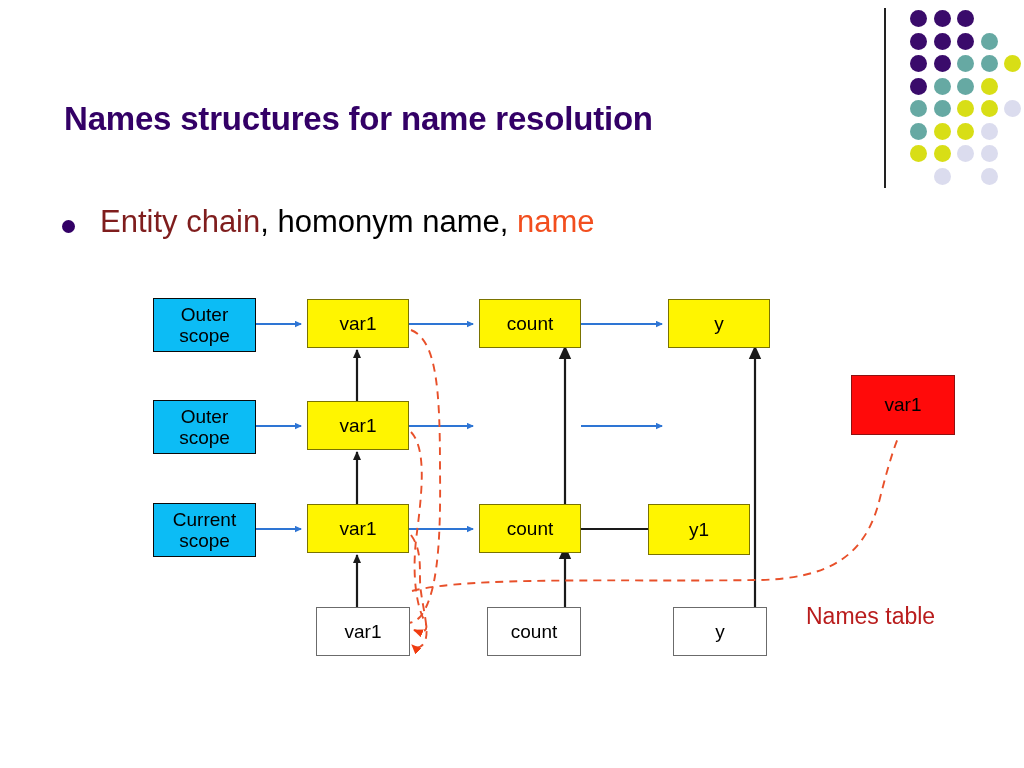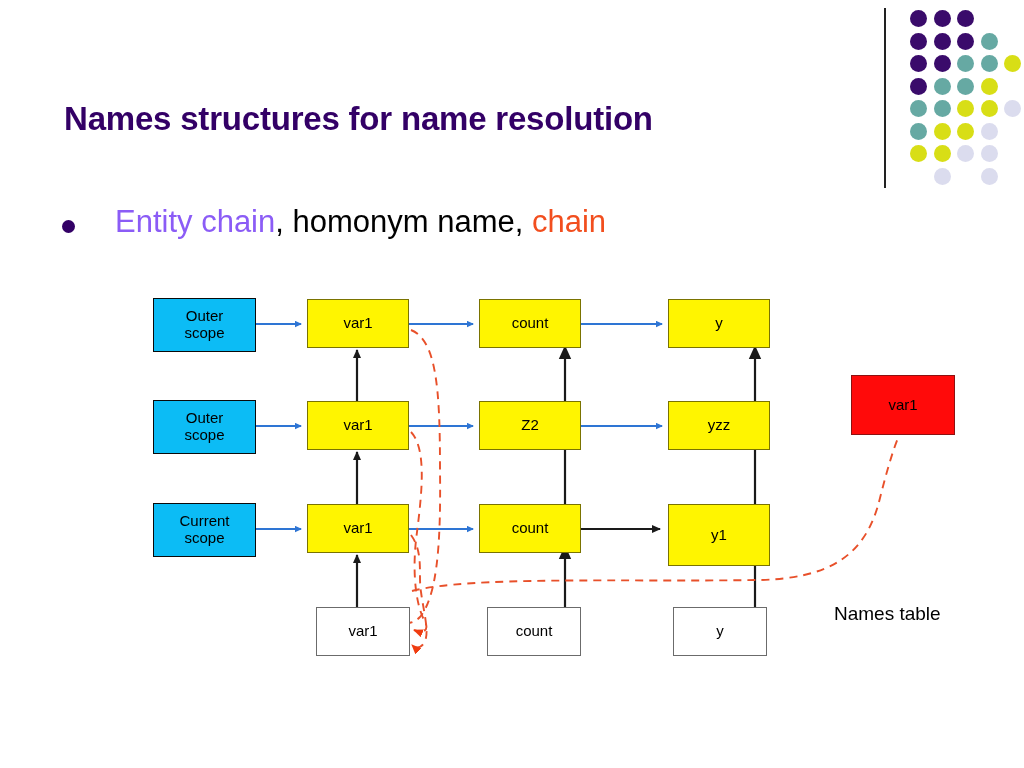--- a/index.html
+++ b/index.html
@@ -92,21 +92,21 @@
     width: 1024px;
     height: 768px;
   }
 
   .node {
     position: absolute;
     box-sizing: border-box;
     display: flex;
     align-items: center;
     justify-content: center;
-    font-size: 15px;
+    font-size: 19px;
     color: #000000;
     line-height: 1.12;
     text-align: center;
   }
   .node.scope {
     background: #0CBCF5;
     border: 1px solid #0a0a0a;
     flex-direction: column;
   }
   .node.chain {
@@ -119,24 +119,24 @@
     border: 1px solid #6b6b6b;
     z-index: 3;
   }
   .node.red {
     background: #FF0A0A;
     border: 1px solid #8d1111;
     z-index: 3;
   }
   #names-table-label {
     position: absolute;
-    left: 834px;
+    left: 806px;
     top: 603px;
-    font-size: 19px;
-    color: #000000;
+    font-size: 23px;
+    color: #b91c1c;
     white-space: nowrap;
   }
 </style>
 </head>
 <body>
 
 <div id="logo">
   <div id="logo-rule"></div>
   <div id="logo-dots">
       <div class="logo-dot" style="left: 26px; top: 10px; background: rgb(58, 11, 107);"></div>
@@ -170,21 +170,21 @@
       <div class="logo-dot" style="left: 96.5px; top: 145px; background: rgb(219, 220, 238);"></div>
       <div class="logo-dot" style="left: 49.5px; top: 167.5px; background: rgb(219, 220, 238);"></div>
       <div class="logo-dot" style="left: 96.5px; top: 167.5px; background: rgb(219, 220, 238);"></div>
     </div>
 </div>
 
 <div id="title">Names structures for name resolution</div>
 
 <div id="bullet-row">
   <div id="bullet-mark"></div>
-  <div id="bullet-text"><span style="color: #8b5cf6; margin-left: 15px;">Entity chain</span><span style="color: rgb(0, 0, 0);">, homonym name, </span><span style="color: rgb(242, 78, 30);">chain</span></div>
+  <div id="bullet-text"><span style="color: #7f1d1d;">Entity chain</span><span style="color: rgb(0, 0, 0);">, homonym name, </span><span style="color: rgb(242, 78, 30);">name</span></div>
 </div>
 
 <div id="diagram">
 
   <svg id="edges" viewBox="0 0 1024 768" xmlns="http://www.w3.org/2000/svg">
     <defs>
       <marker id="ah-blue" markerWidth="7" markerHeight="7" refX="6" refY="3.2" orient="auto" markerUnits="userSpaceOnUse">
         <path d="M0,0 L7,3.2 L0,6.4 z" fill="#2E75D4"></path>
       </marker>
       <marker id="ah-black" markerWidth="9" markerHeight="9" refX="8" refY="4" orient="auto" markerUnits="userSpaceOnUse">
@@ -265,34 +265,28 @@
   <div class="node chain" style="left:479px; top:299px; width:102px; height:49px;">
     <span>count</span>
   </div>
   <div class="node chain" style="left:668px; top:299px; width:102px; height:49px;">
     <span>y</span>
   </div>
 
   <div class="node chain" style="left:307px; top:401px; width:102px; height:49px;">
     <span>var1</span>
   </div>
-  <div class="node chain" style="left:479px; top:401px; width:102px; height:49px;">
-    <span>Z2</span>
-  </div>
-  <div class="node chain" style="left:668px; top:401px; width:102px; height:49px;">
-    <span>yzz</span>
-  </div>
 
   <div class="node chain" style="left:307px; top:504px; width:102px; height:49px;">
     <span>var1</span>
   </div>
   <div class="node chain" style="left:479px; top:504px; width:102px; height:49px;">
     <span>count</span>
   </div>
-  <div class="node chain" style="left:668px; top:504px; width:102px; height:62px;">
+  <div class="node chain" style="left:648px; top:504px; width:102px; height:51px;">
     <span>y1</span>
   </div>
 
   <div class="node names" style="left:316px; top:607px; width:94px; height:49px;">
     <span>var1</span>
   </div>
   <div class="node names" style="left:487px; top:607px; width:94px; height:49px;">
     <span>count</span>
   </div>
   <div class="node names" style="left:673px; top:607px; width:94px; height:49px;">

